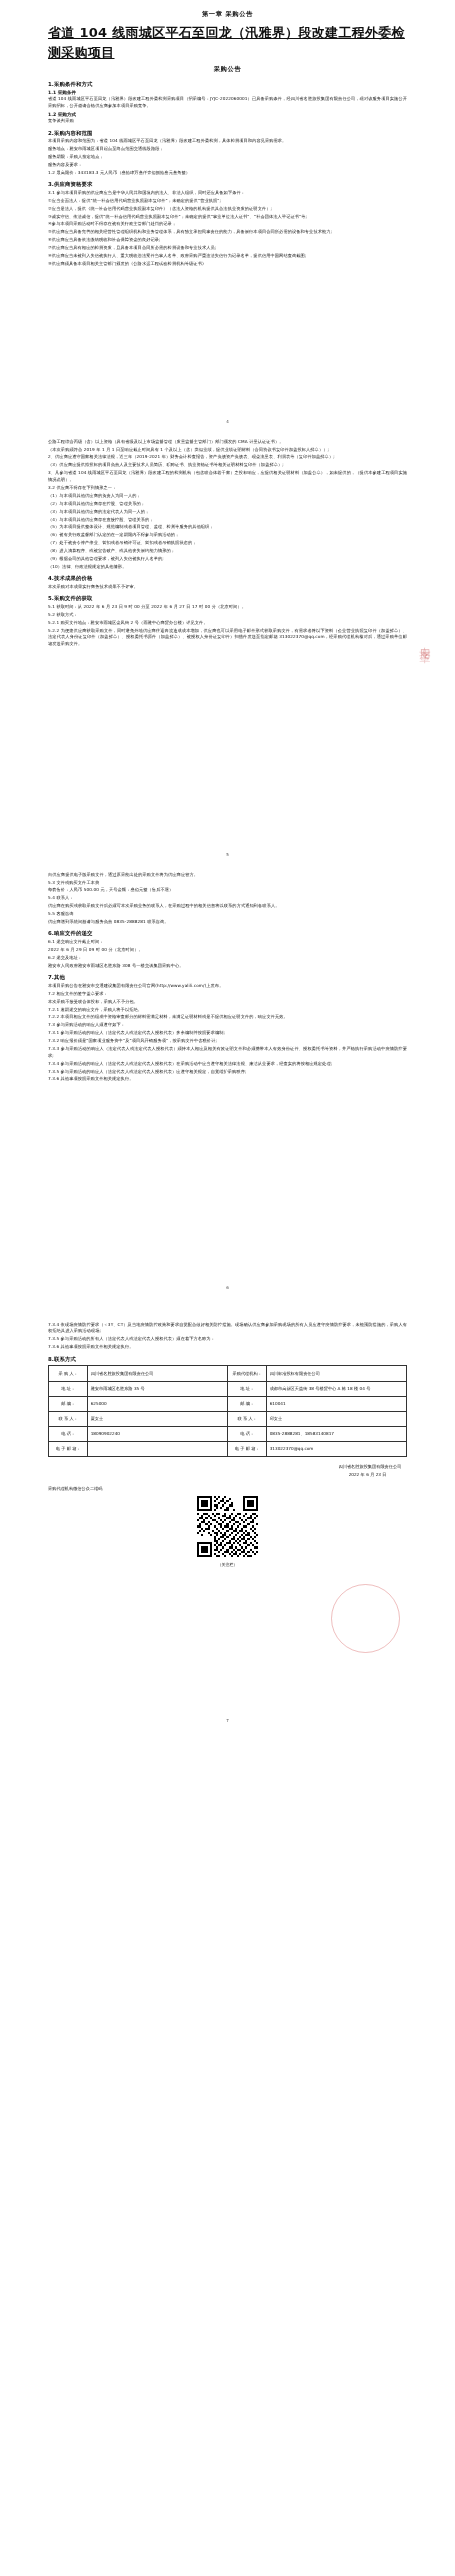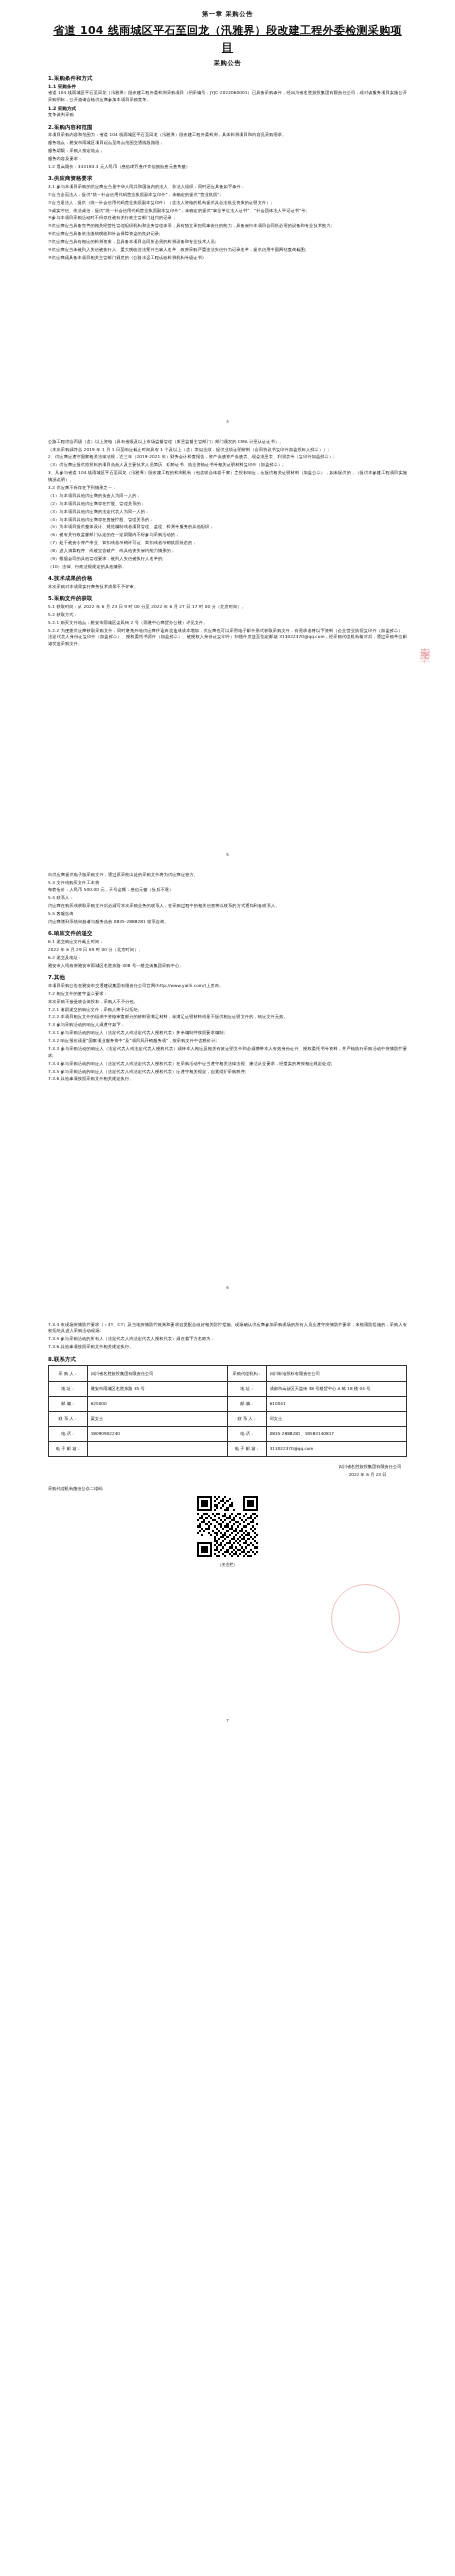--- a/index.html
+++ b/index.html
@@ -26,22 +26,21 @@
   .pg4 { height: 433px; padding-top: 5.7px; }
 
   .chapter {
     text-align: center;
     font-size: 6.3px;
     font-weight: bold;
     letter-spacing: 0.6px;
     margin: 0 0 4px 0;
   }
   .doc-title {
-    text-align: center;
-    font-size: 11px;
+    font-size: 13px;
     font-weight: bold;
     line-height: 1.5;
     letter-spacing: 0.3px;
     text-decoration: underline;
     margin: 0 0 2.8px 0;
   }
   .doc-sub {
     text-align: center;
     font-size: 6.3px;
     font-weight: bold;

